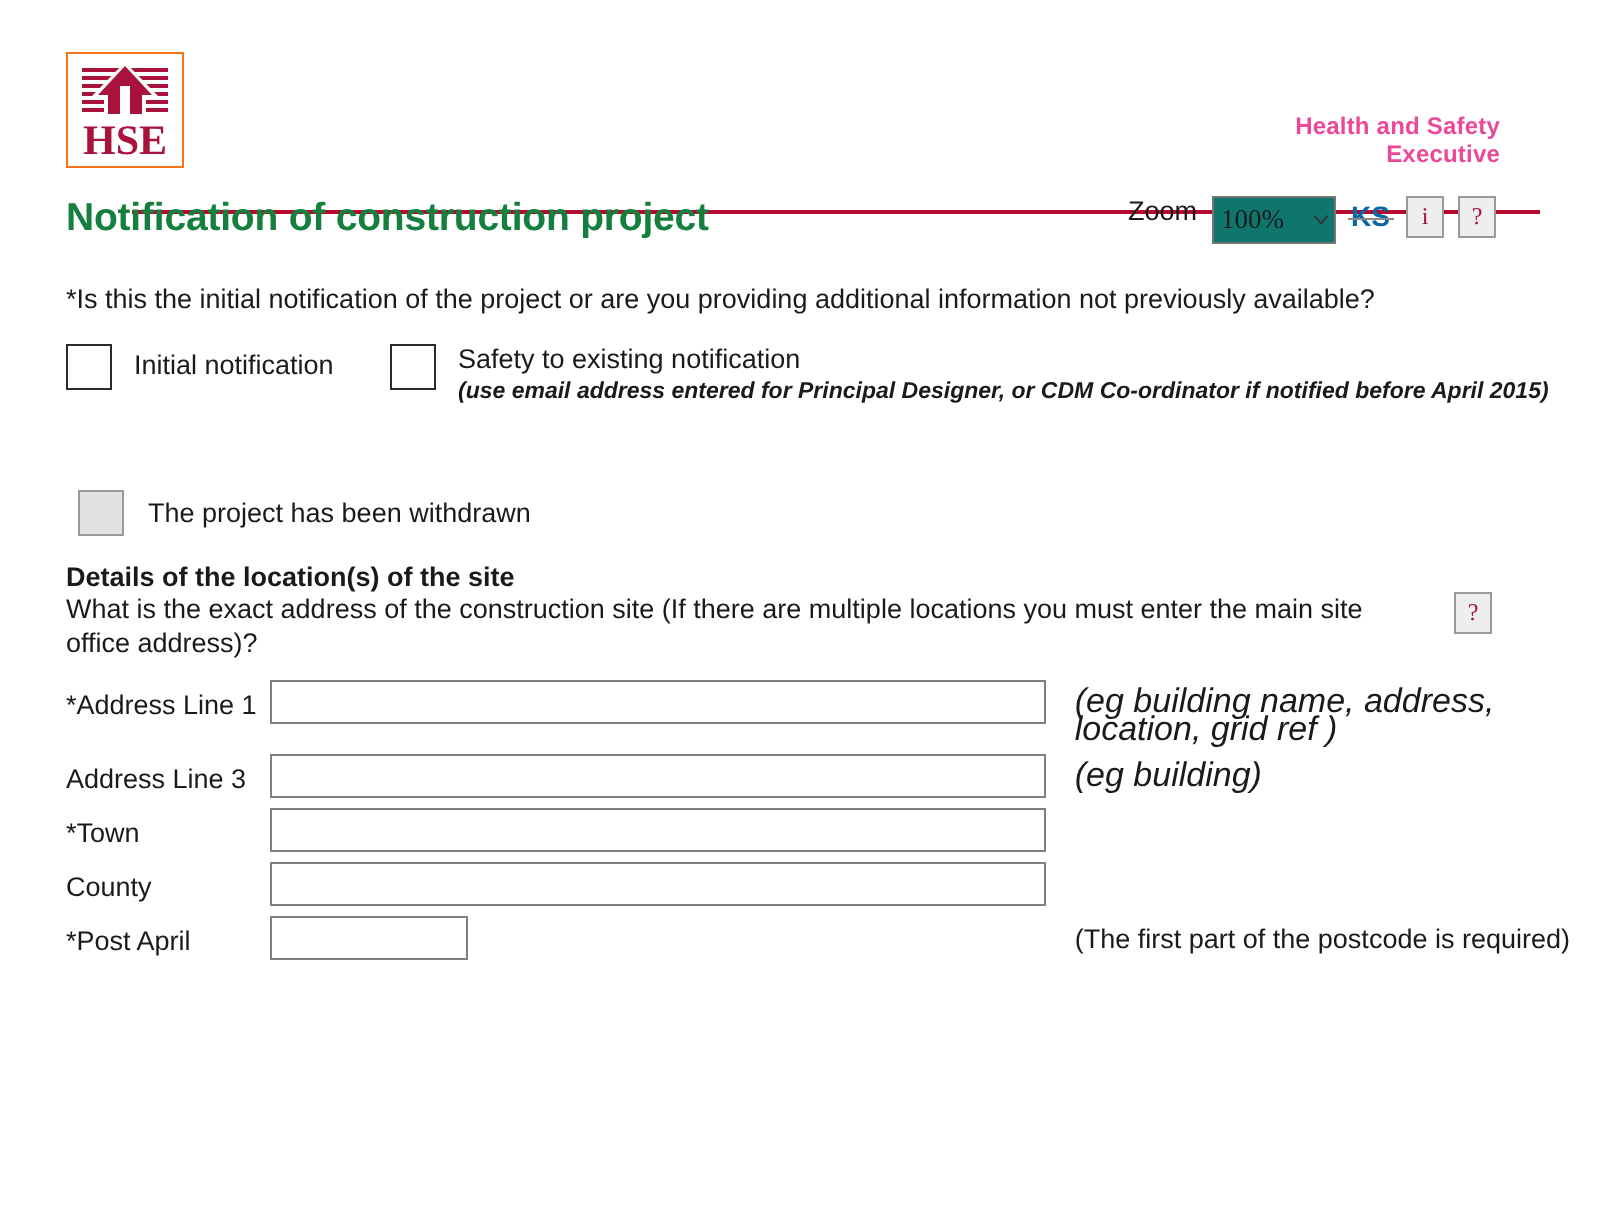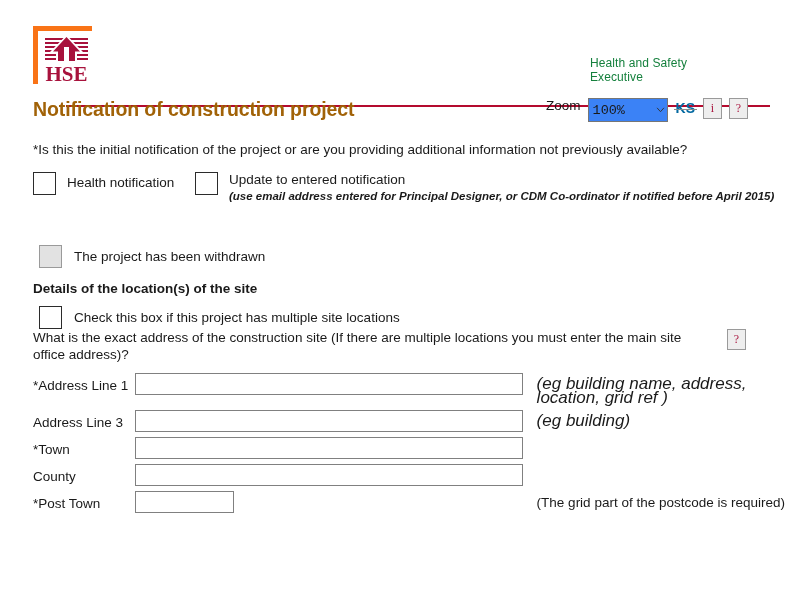--- a/index.html
+++ b/index.html
@@ -22,34 +22,34 @@
 
   .header {
     position: relative;
     height: 72px;
     margin: 16px 15px 0 33px;
   }
   .logo-box {
     position: absolute;
     left: 0; top: 10px;
     width: 59px; height: 58px;
-    border: 5px solid #f97316;
+    border: 1px solid #f97316;
     background: #ffffff;
     box-sizing: border-box;
   }
   .logo-svg { display:block; }
 
   .hse-org {
     position: absolute;
     right: 35px;
     top: 41px;
-    text-align: left;
+    text-align: right;
     width: 160px;
-    color: #15803d;
-    font-weight: normal;
+    color: #ec4899;
+    font-weight: bold;
     font-size: 12px;
     line-height: 13.5px;
     letter-spacing: .1px;
   }
 
   .rule {
     position: absolute;
     left: 33px;
     right: 15px;
     top: 89px;
@@ -59,41 +59,41 @@
 
   
   .title-row {
     position: relative;
     margin: 10px 15px 0 33px;
     height: 30px;
   }
   .page-title {
     position: absolute;
     left: 0; top: 0;
-    color: #a16207;
+    color: #15803d;
     font-size: 19.5px;
     font-weight: bold;
     letter-spacing: -0.1px;
     white-space: nowrap;
   }
   .zoom-cluster {
     position: absolute;
     right: 37px;
     top: 0;
     display: flex;
     align-items: flex-start;
     gap: 7px;
     height: 24px;
   }
   .zoom-label { font-size: 13.5px; color: #1a1a1a; }
   .zoom-select {
-    width: 80px; height: 24px;
+    width: 62px; height: 24px;
     border: 1px solid #767676;
-    background: #3b82f6;
-    font-family: Liberation Mono, monospace;
+    background: #0f766e;
+    font-family: Liberation Serif, serif;
     font-size: 13.5px;
     color: #1a1a1a;
     padding: 0 2px 0 4px;
     box-sizing: border-box;
     display: flex; align-items: center;
     justify-content: space-between;
   }
   .caret-thin {
     display:inline-block;
     width: 9px; height: 6px;
@@ -296,43 +296,39 @@
   </div>
 
   <div class="content">
 
     <div class="q-text">*Is this the initial notification of the project or are you providing additional information not previously available?</div>
 
     <div class="choice-row">
       <div class="choice choice-initial">
         <span class="cb"></span>
         <div class="choice-labels">
-          <div class="choice-main">Health notification</div>
+          <div class="choice-main">Initial notification</div>
         </div>
       </div>
       <div class="choice">
         <span class="cb"></span>
         <div class="choice-labels">
-          <div class="choice-main">Update to entered notification</div>
+          <div class="choice-main">Safety to existing notification</div>
           <div class="choice-sub">(use email address entered for Principal Designer, or CDM Co-ordinator if notified before April 2015)</div>
         </div>
       </div>
     </div>
 
     <div class="withdrawn-row">
       <span class="cb disabled"></span>
       <span class="lbl">The project has been withdrawn</span>
     </div>
 
     <div class="section-head">Details of the location(s) of the site</div>
 
-    <div class="multi-row">
-      <span class="cb"></span>
-      <span class="lbl">Check this box if this project has multiple site locations</span>
-    </div>
 
     <div class="addr-q">
       <span>What is the exact address of the construction site (If there are multiple locations you must enter the main site office address)?</span>
       <span class="sq-btn help-right">?</span>
     </div>
 
     <table class="addr-table">
       <tbody>
           <tr class="row-sp">
         <td class="addr-label">*Address Line 1</td>
@@ -356,23 +352,23 @@
         <td class="hint"></td>
       </tr>
       <tr class="row-sp">
         <td class="addr-label">County</td>
         <td>
               <div class="tf tf-wide"></div>
             </td>
         <td class="hint"></td>
       </tr>
       <tr>
-        <td class="addr-label">*Post Town</td>
+        <td class="addr-label">*Post April</td>
         <td>
               <div class="tf tf-post"></div>
             </td>
-        <td class="post-note">(The grid part of the postcode is required)</td>
+        <td class="post-note">(The first part of the postcode is required)</td>
       </tr>
     </tbody>
       </table>
 
   </div>
 </div>
 
 </body></html>

